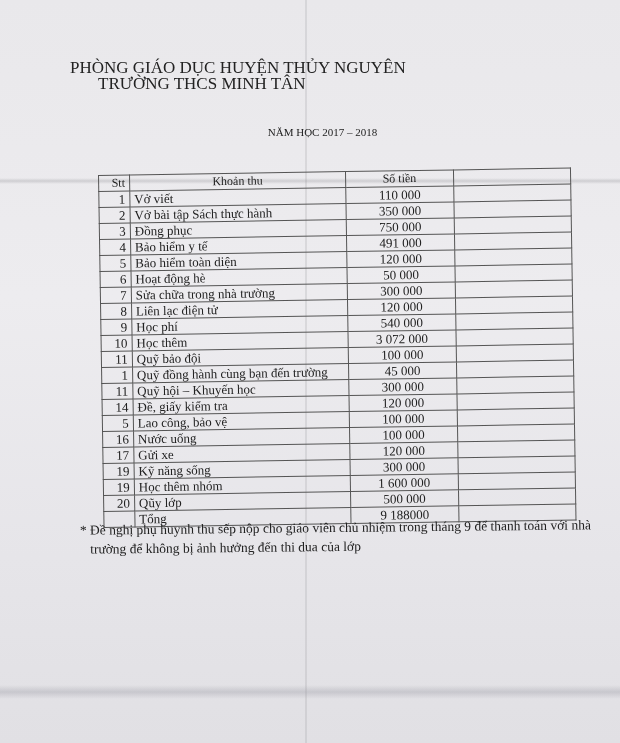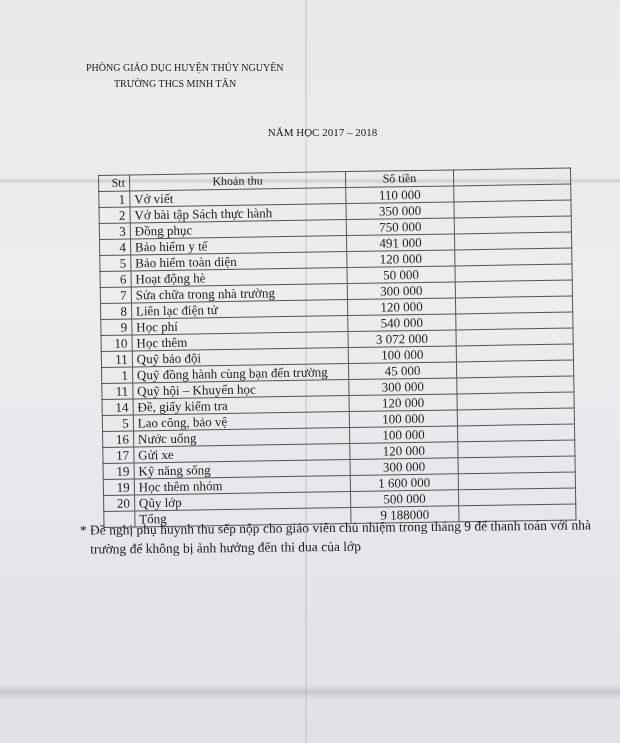--- a/index.html
+++ b/index.html
@@ -7,21 +7,21 @@
     width:620px; height:743px; overflow:hidden; position:relative;
     background: linear-gradient(180deg, #e9e8eb 0%, #edecef 40%, #e6e5e9 75%, #e1e0e4 100%);
     font-family: "Liberation Serif", "DejaVu Serif", serif;
     color:#222;
   }
   .fold-v { position:absolute; left:305px; top:0; width:2px; height:743px; background:rgba(160,160,165,0.25); }
   .fold-h { position:absolute; left:0; top:685px; width:620px; height:14px;
     background: linear-gradient(180deg, rgba(150,150,160,0.0), rgba(150,150,160,0.35), rgba(150,150,160,0.0)); }
   .fold-h2 { position:absolute; left:0; top:178px; width:620px; height:6px;
     background: linear-gradient(180deg, rgba(120,120,125,0), rgba(120,120,125,0.25), rgba(120,120,125,0)); }
-  .header { position:absolute; left:86px; top:60px; font-size:10px; line-height:16px; }
+  .header { position:absolute; left:70px; top:60px; font-size:17px; line-height:16px; }
   .header .l1 { }
   .header .l2 { padding-left:28px; }
   .title { position:absolute; left:170px; top:121px; font-size:18px; line-height:22px; text-align:center; width:305px; }
   .title .t2 { font-size:11px; }
   table.fees {
     position:absolute; left:98px; top:175px; width:473px;
     border-collapse:collapse; font-size:13px;
     transform: rotate(-0.9deg); transform-origin: left top;
   }
   table.fees td, table.fees th {

